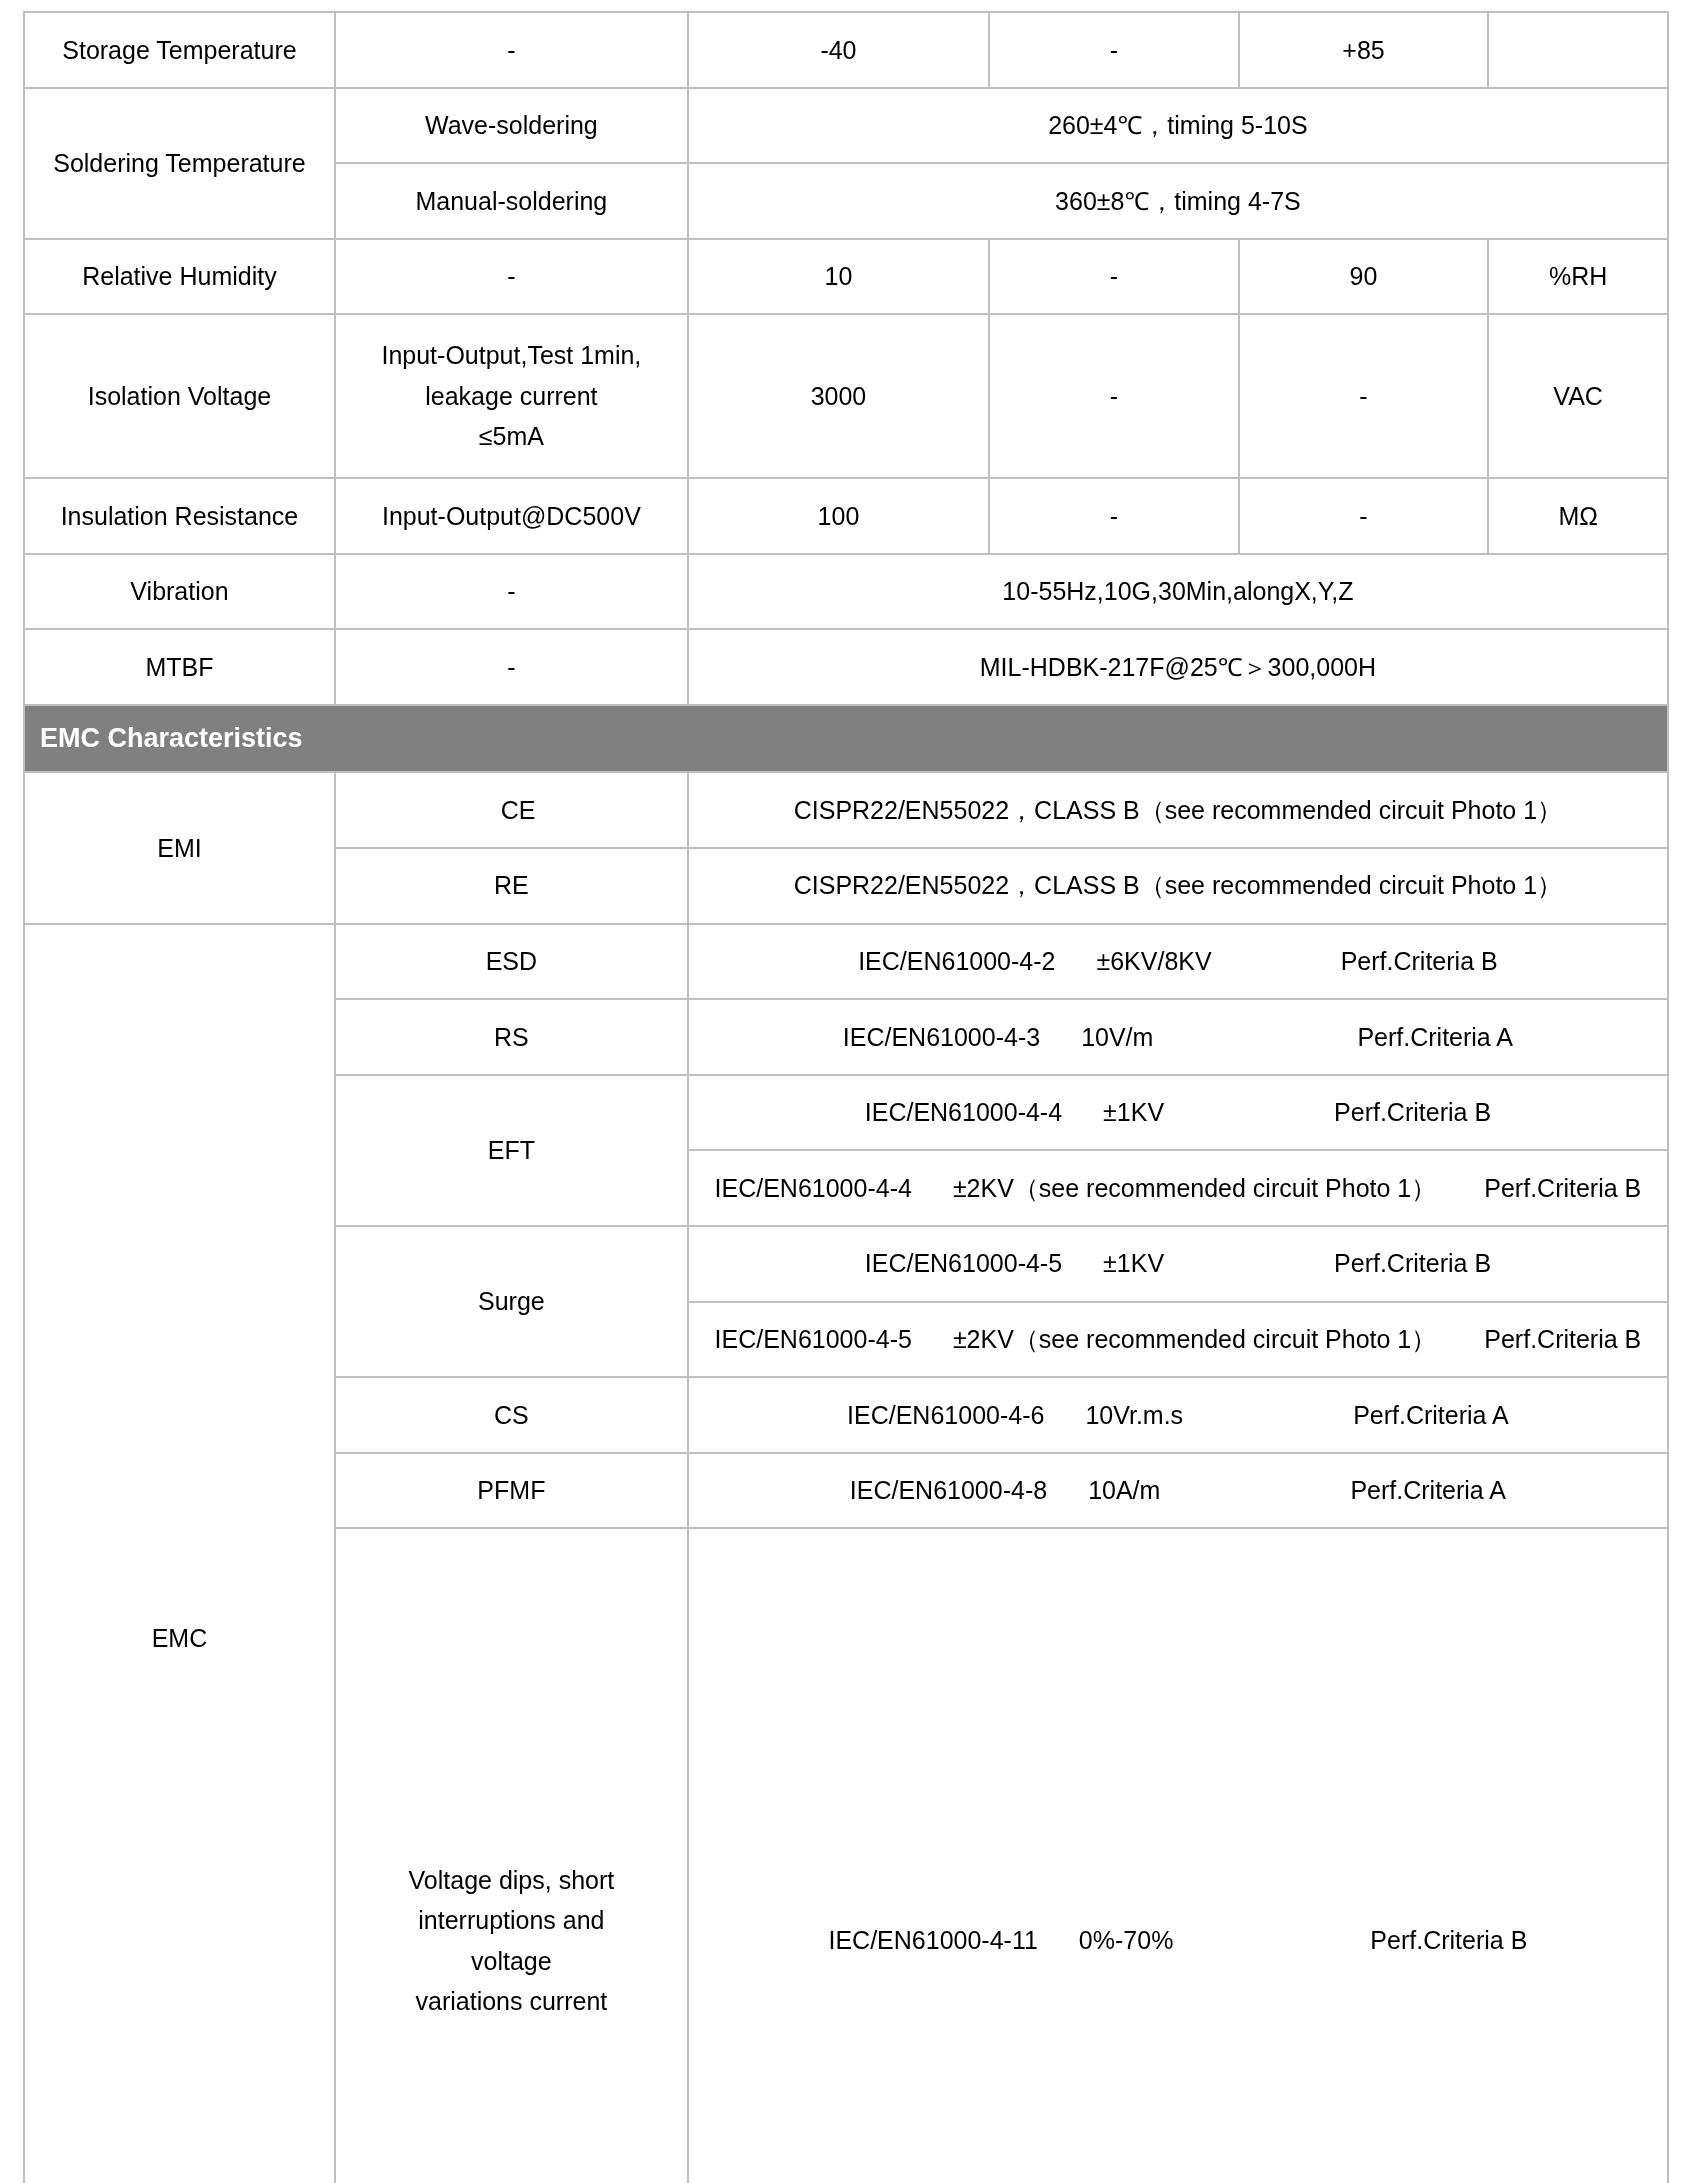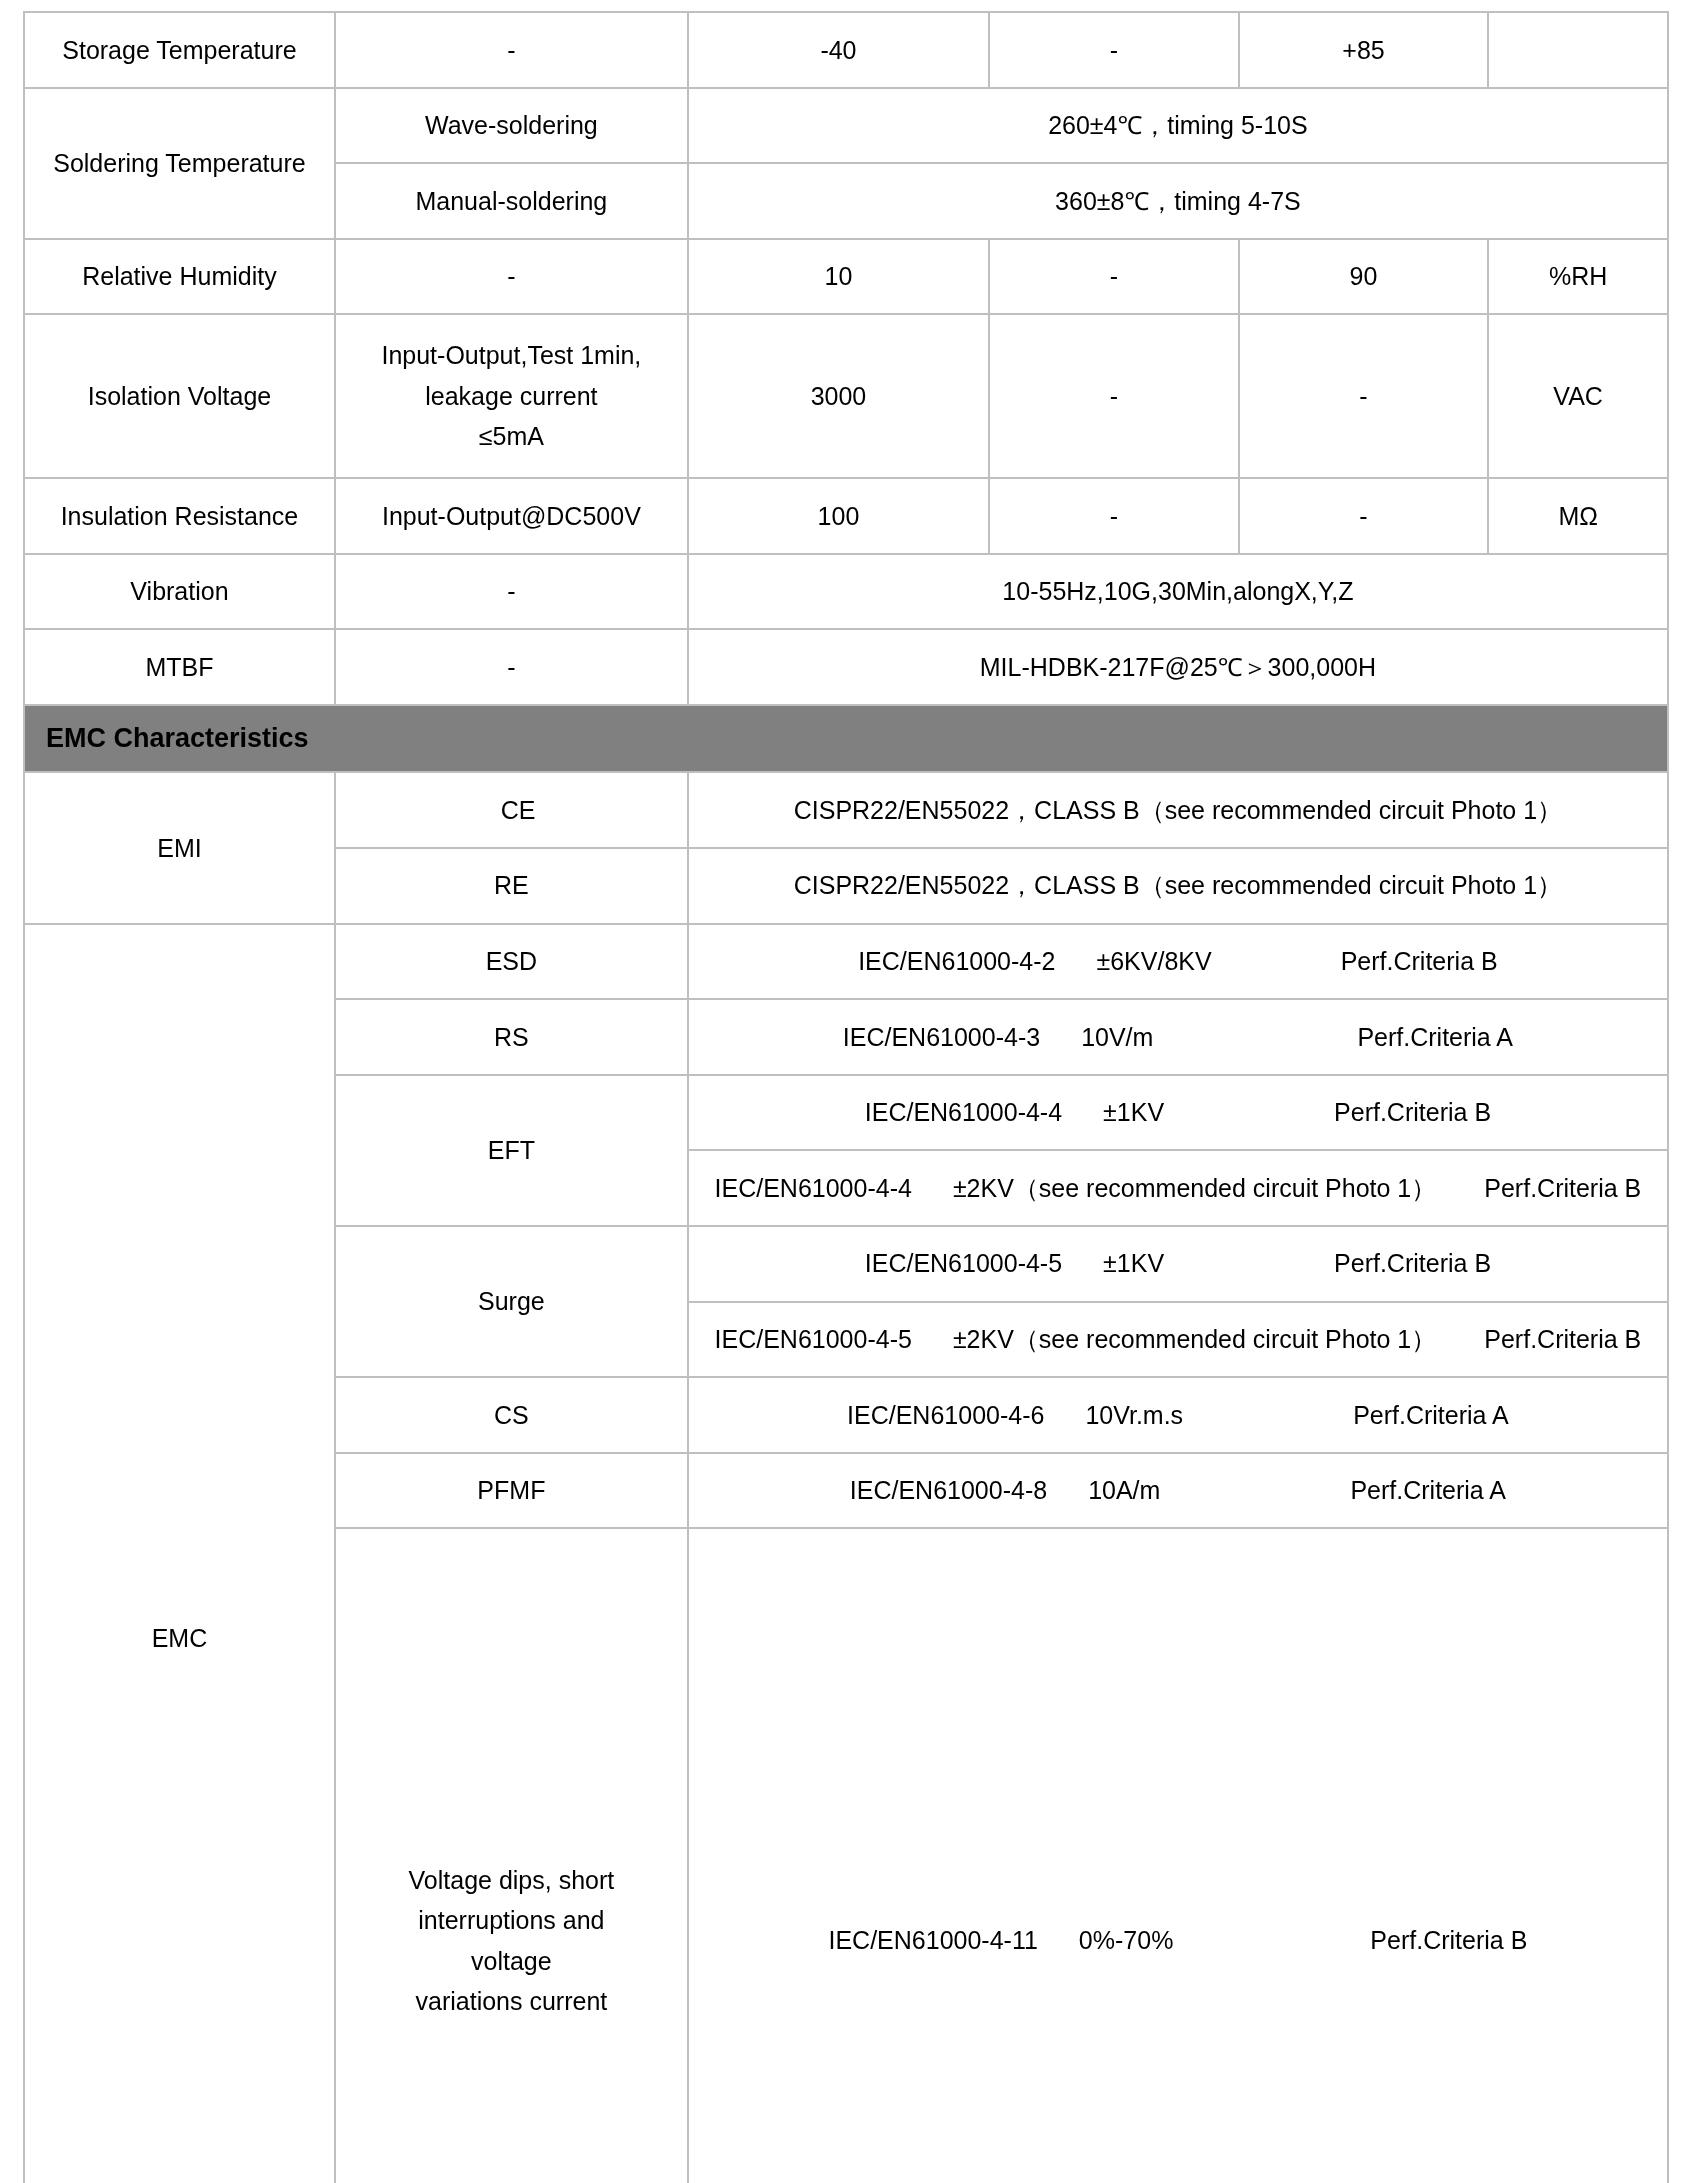--- a/index.html
+++ b/index.html
@@ -44,24 +44,24 @@
   }
 
   td.left-pad {
     text-align: left;
     padding-left: 15px;
   }
 
   
   tr.section-row td {
     background: #808080;
-    color: #000000;
+    color: #ffffff;
     font-weight: bold;
     text-align: left;
-    padding-left: 21px;
+    padding-left: 15px;
     font-size: 27px;
     height: 52px;
     border-left: 2.7px solid #bfbfbf;
     border-right: 2.7px solid #bfbfbf;
   }
 
   
   .pre { white-space: pre; }
 
   .multiline { line-height: 2.05; }

